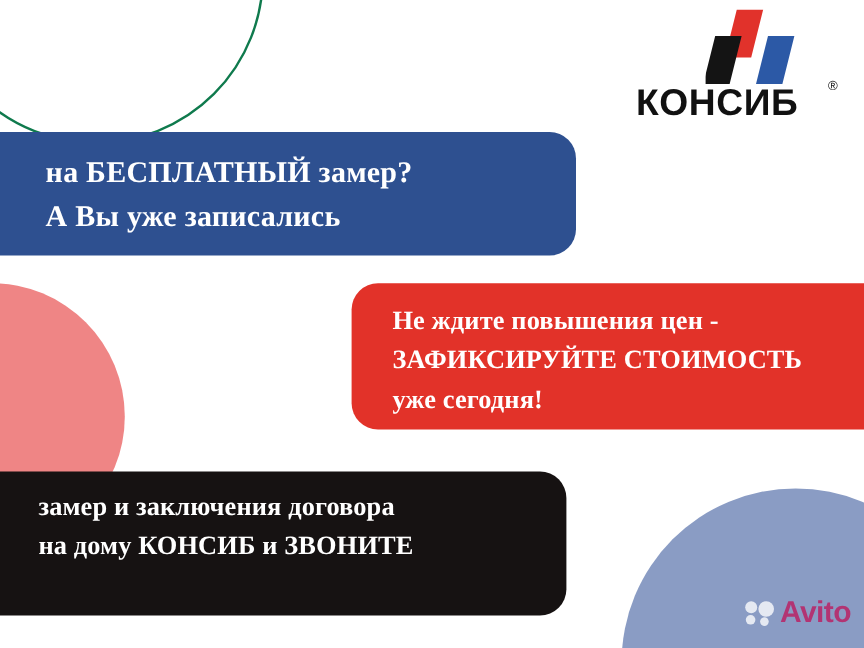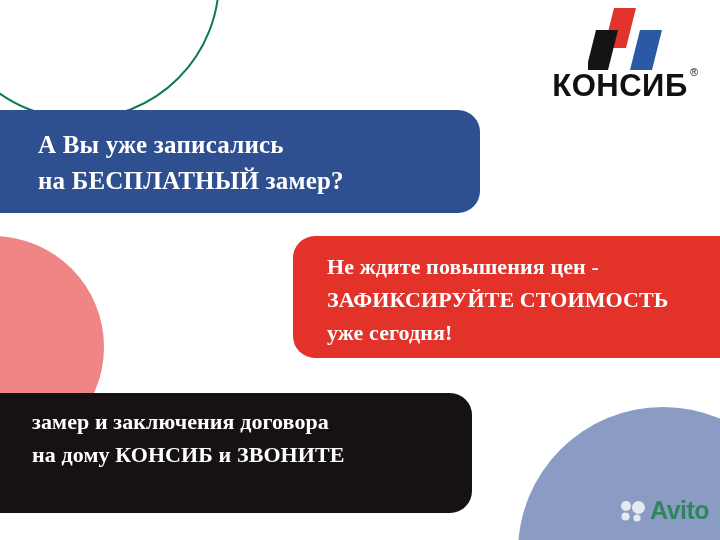--- a/index.html
+++ b/index.html
@@ -60,21 +60,21 @@
     left: 58px;
     top: 0px;
     width: 78px;
     height: 62px;
   }
   #logo-wordmark {
     position: absolute;
     left: 0;
     top: 62px;
     width: 180px;
-    text-align: center;
+    text-align: left;
     font-family: "Liberation Sans", "DejaVu Sans", sans-serif;
     font-weight: bold;
     font-size: 31px;
     letter-spacing: 0.5px;
     color: #111111;
     line-height: 1;
     white-space: nowrap;
   }
   #logo-reg {
     position: absolute;
@@ -141,21 +141,21 @@
     display: flex;
     align-items: center;
     gap: 4px;
     opacity: 0.78;
   }
   #avito-dots { display: block; }
   #avito-text {
     font-family: "Liberation Sans", "DejaVu Sans", sans-serif;
     font-size: 25px;
     font-weight: bold;
-    color: #15803d;
+    color: #be185d;
     line-height: 1;
     letter-spacing: -0.5px;
   }
 </style>
 </head>
 <body>
 
 <div id="poster">
 
   <div class="shape" id="green-ring"></div>
@@ -166,22 +166,22 @@
     <svg id="logo-mark" viewBox="0 0 78 62">
       <polygon points="26,0 48,0 38,40 16,40" fill="#E1322B"></polygon>
       <polygon points="8,22 30,22 20,62 -2,62" fill="#141414"></polygon>
       <polygon points="52,22 74,22 64,62 42,62" fill="#2C59A6"></polygon>
     </svg>
     <div id="logo-wordmark">КОНСИБ</div>
     <div id="logo-reg">®</div>
   </div>
 
   <div class="banner" id="banner-blue">
+    <span class="line">на БЕСПЛАТНЫЙ замер?</span>
     <span class="line">А Вы уже записались</span>
-    <span class="line">на БЕСПЛАТНЫЙ замер?</span>
   </div>
 
   <div class="banner" id="banner-red">
     <span class="line"> Не ждите повышения цен -</span>
     <span class="line">ЗАФИКСИРУЙТЕ СТОИМОСТЬ</span>
     <span class="line">уже сегодня!</span>
   </div>
 
   <div class="banner" id="banner-black">
     <span class="line">замер и заключения договора</span>

